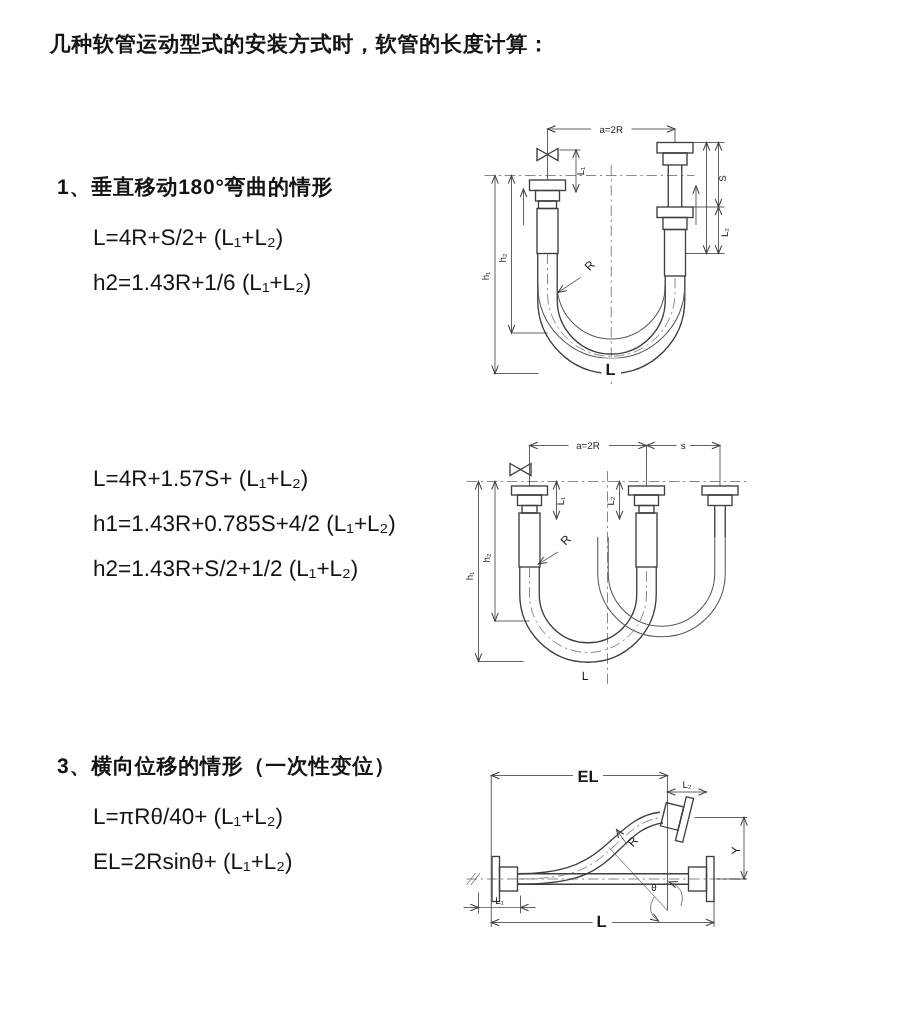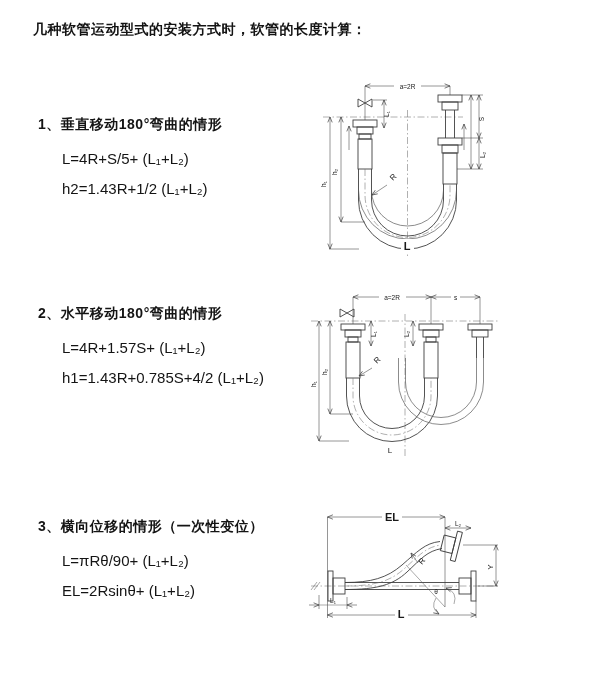--- a/index.html
+++ b/index.html
@@ -7,21 +7,21 @@
     position:relative; width:600px; height:675px; background:#ffffff;
     font-family:"Liberation Sans","DejaVu Sans",sans-serif; color:#141414;
     overflow:hidden;
     padding-left:34px;
   }
   .title {
     position:absolute; left:33px; top:21px;
     font-size:14px; font-weight:700; letter-spacing:0.5px; white-space:nowrap;
   }
   .section { position:absolute; left:38px; }
-  #s1 { top:116px; } #s2 { top:305px; } #s3 { top:518px; }
+  #s1 { top:116px; } #s2 { top:305px; } #s3 { top:502px; }
   .heading { font-size:14px; font-weight:700; letter-spacing:0.5px; margin:0 0 10px 0; white-space:nowrap; }
   .formula { margin-left:24px; font-size:15px; line-height:30px; font-weight:400; white-space:nowrap; }
   svg.diag { position:absolute; overflow:visible; }
   #d1 { left:313px; top:72px;  width:200px; height:190px; }
   #d2 { left:303px; top:284px; width:200px; height:180px; }
   #d3 { left:303px; top:503px; width:200px; height:130px; }
   .ln  { fill:none; stroke:#3f3f3f; stroke-width:0.9; }
   .ln2 { fill:none; stroke:#5a5a5a; stroke-width:0.7; }
   .cl  { fill:none; stroke:#6e6e6e; stroke-width:0.55; stroke-dasharray:7 2.5 1.5 2.5; }
   .dim, .ext { fill:none; stroke:#3f3f3f; stroke-width:0.55; }
@@ -45,33 +45,33 @@
         <path d="M0.8,0.8 L6.2,3 L0.8,5.2" fill="none" stroke="#3f3f3f" stroke-width="0.7"></path>
       </marker>
       <pattern id="braid" width="4" height="4" patternUnits="userSpaceOnUse">
         <path d="M0,0 L4,4 M4,0 L0,4" stroke="#6a6a6a" stroke-width="0.5"></path>
       </pattern>
     </defs>
   </svg>
 
   <div class="section" id="s1">
     <div class="heading">1、垂直移动180°弯曲的情形</div>
-    <div class="formula">L=4R+S/5+ (L₁+L₂)</div>
-    <div class="formula">h2=1.43R+1/2 (L₁+L₂)</div>
+    <div class="formula">L=4R+S/2+ (L₁+L₂)</div>
+    <div class="formula">h2=1.43R+1/6 (L₁+L₂)</div>
   </div>
 
   <div class="section" id="s2">
-    <div class="heading">2、水平移动180°弯曲的情形</div>
     <div class="formula">L=4R+1.57S+ (L₁+L₂)</div>
     <div class="formula">h1=1.43R+0.785S+4/2 (L₁+L₂)</div>
+    <div class="formula">h2=1.43R+S/2+1/2 (L₁+L₂)</div>
   </div>
 
   <div class="section" id="s3">
     <div class="heading">3、横向位移的情形（一次性变位）</div>
-    <div class="formula">L=πRθ/90+ (L₁+L₂)</div>
+    <div class="formula">L=πRθ/40+ (L₁+L₂)</div>
     <div class="formula">EL=2Rsinθ+ (L₁+L₂)</div>
   </div>
 
   <svg id="d1" class="diag" viewBox="0 0 200 190">
     <line class="cl" x1="94.5" y1="38" x2="94.5" y2="186"></line>
     <line class="cl" x1="10" y1="45" x2="150" y2="45"></line>
 
     <line class="ext" x1="52" y1="14" x2="52" y2="48"></line>
     <line class="ext" x1="137" y1="14" x2="137" y2="23"></line>
     <line class="dim" x1="52" y1="14" x2="137" y2="14" marker-start="url(#ar)" marker-end="url(#ar)"></line>

